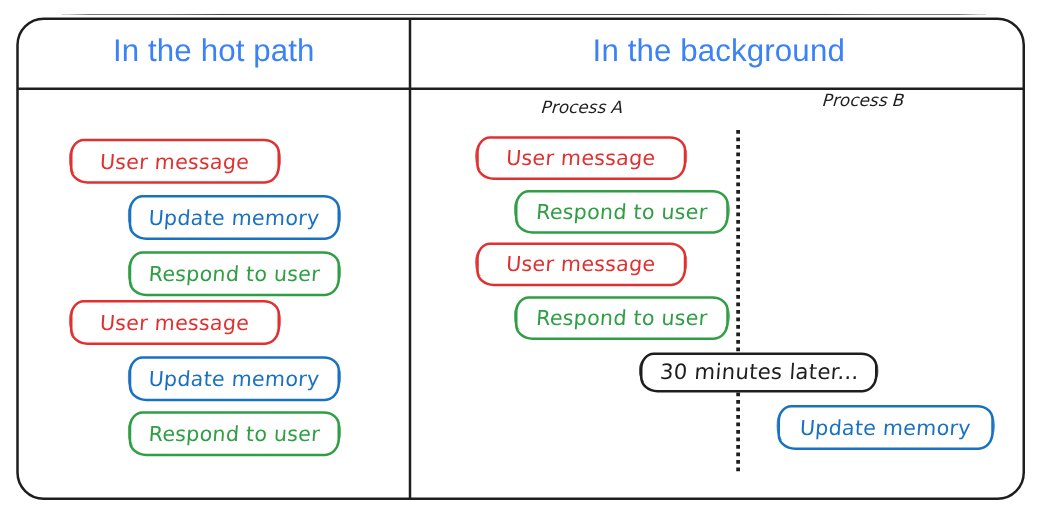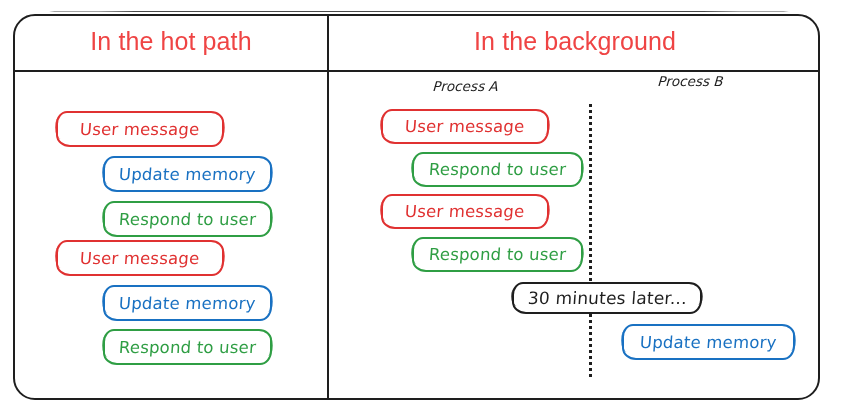--- a/index.html
+++ b/index.html
@@ -54,21 +54,21 @@
     left: 327px; top: 16px;
     width: 0; height: 383px;
     border-left: 2.4px solid #1e1e1e;
   }
 
   
   .panel-title {
     position: absolute;
     top: 27px;
     font-size: 25px;
-    color: #ef4444;
+    color: #3b82f6;
     text-align: center;
     font-family: "Liberation Sans", sans-serif;
     letter-spacing: .1px;
     white-space: nowrap;
   }
   #title-hot   { left: 16px;  width: 310px; }
   #title-bg    { left: 332px; width: 486px; text-align: center; }
 
   
   .proc-label {

